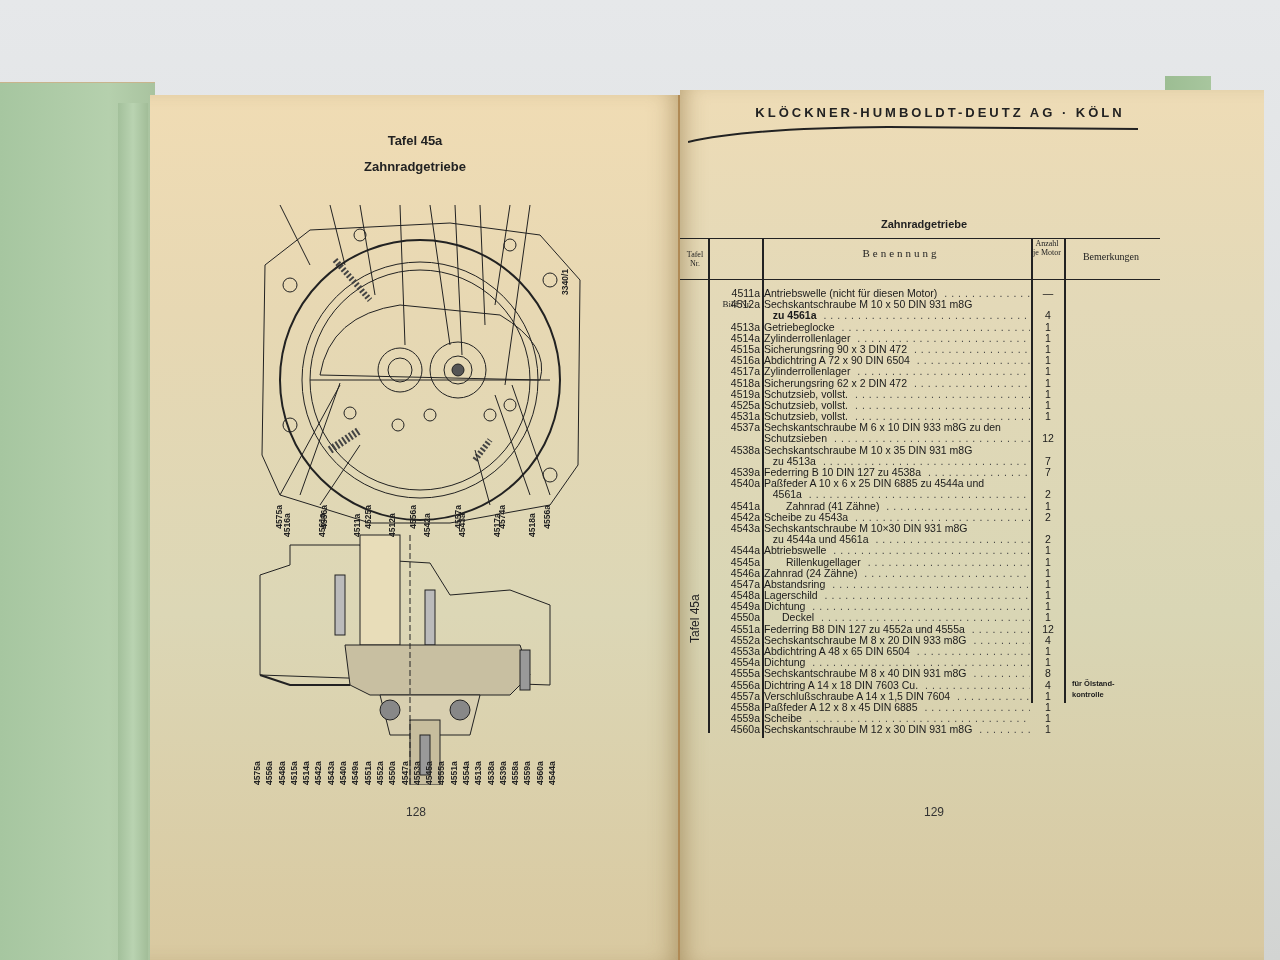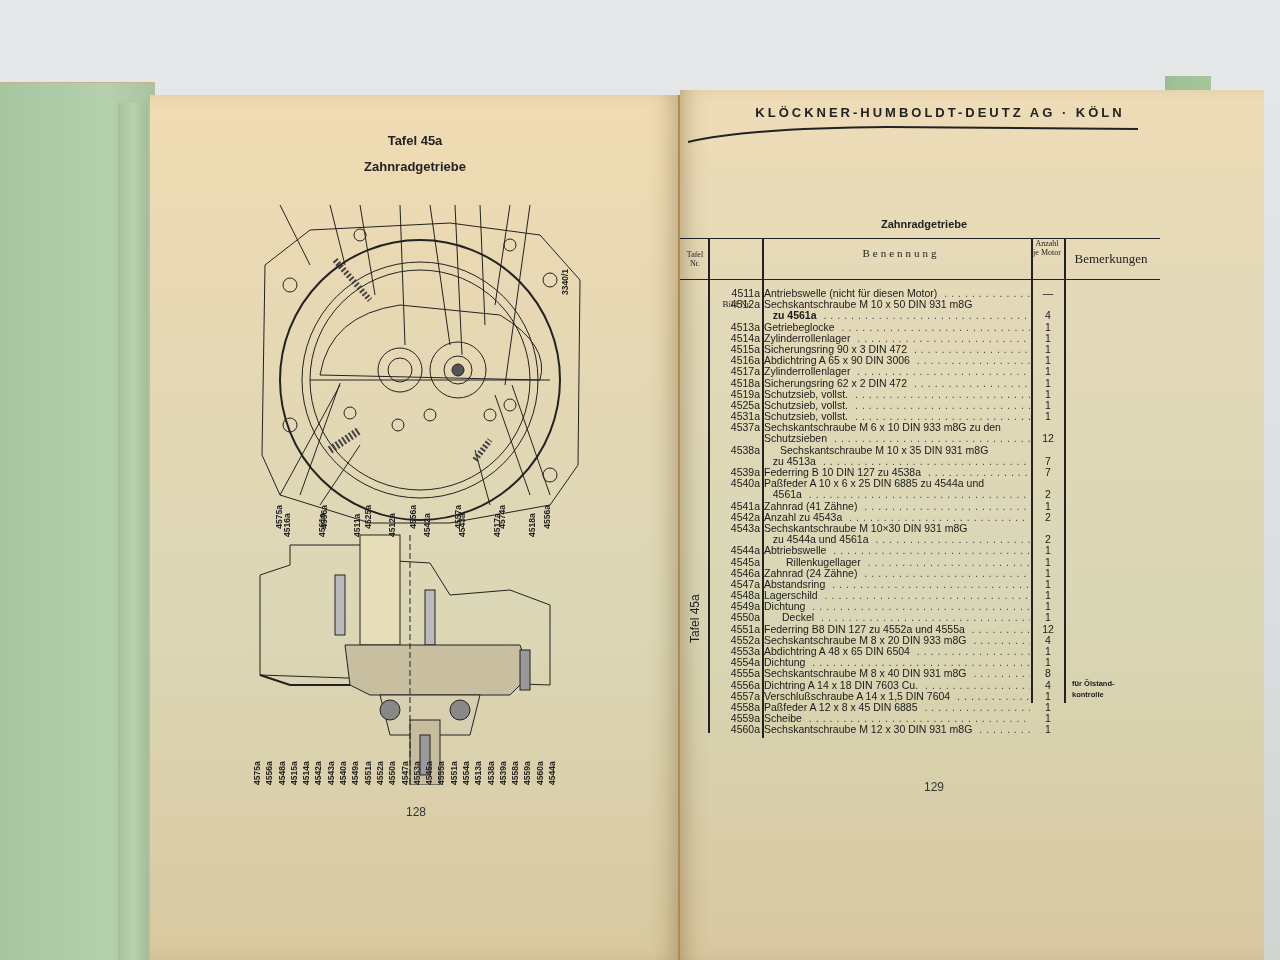--- a/index.html
+++ b/index.html
@@ -20,21 +20,21 @@
   .header-company{position:absolute;left:50px;top:15px;width:420px;text-align:center;font-family:"Liberation Sans",sans-serif;font-weight:bold;font-size:13px;letter-spacing:3px;color:#222;}
   .header-rule{position:absolute;left:8px;top:34px;width:450px;height:20px;}
   .sect-title{position:absolute;left:0;width:488px;top:128px;text-align:center;font-family:"Liberation Sans",sans-serif;font-weight:bold;font-size:11px;color:#222;}
   .table{position:absolute;left:0;top:148px;width:480px;}
   .thead{position:absolute;left:0;top:0;width:480px;height:40px;border-top:1.5px solid #222;border-bottom:1.5px solid #222;}
   .th{position:absolute;font-family:Liberation Serif, serif;font-size:8px;text-align:center;color:#222;}
   .th-tafel{left:2px;top:11px;width:26px;}
   .th-bild{left:32px;top:12px;width:50px;font-size:9px;margin-top:48px;}
   .th-ben{left:86px;top:8px;width:270px;letter-spacing:3px;font-size:11px;}
   .th-anz{left:352px;top:0px;width:30px;line-height:9px;}
-  .th-bem{left:384px;top:12px;width:94px;font-size:13px;}
+  .th-bem{left:384px;top:12px;width:94px;font-size:10px;}
   .vline{position:absolute;width:1.5px;background:#222;}
   .rows{position:absolute;left:0;top:50px;width:480px;}
   .row{position:relative;height:11.2px;font-family:"Liberation Sans",sans-serif;font-size:10.5px;line-height:11.2px;white-space:nowrap;color:#1a1a1a;}
   .c-bild{position:absolute;left:36px;width:44px;text-align:right;}
   .c-ben{position:absolute;left:84px;width:266px;overflow:hidden;}
   .c-ben .dots{color:#444;letter-spacing:4px;}
   .c-anz{position:absolute;left:352px;width:32px;text-align:center;}
   .c-bem{position:absolute;left:392px;width:90px;font-size:7.5px;line-height:8px;font-weight:bold;}
   .tafel-vert{position:absolute;left:8px;top:405px;transform:rotate(-90deg);transform-origin:left top;font-family:"Liberation Sans",sans-serif;font-size:12px;color:#222;}
   .lbl{font-family:"Liberation Sans",sans-serif;font-size:8.5px;font-weight:bold;fill:#222;}
@@ -238,21 +238,21 @@
           <span class="c-bem"></span>
         </div>
         <div class="row">
           <span class="c-bild">4515a</span>
           <span class="c-ben"><span style="white-space: pre;">Sicherungsring 90 x 3 DIN 472</span><span class="dots"> ............................................................</span></span>
           <span class="c-anz">1</span>
           <span class="c-bem"></span>
         </div>
         <div class="row">
           <span class="c-bild">4516a</span>
-          <span class="c-ben"><span style="white-space: pre;">Abdichtring A 65 x 90 DIN 3006</span><span class="dots"> ............................................................</span></span>
+          <span class="c-ben"><span style="white-space: pre;">Abdichtring A 72 x 90 DIN 6504</span><span class="dots"> ............................................................</span></span>
           <span class="c-anz">1</span>
           <span class="c-bem"></span>
         </div>
         <div class="row">
           <span class="c-bild">4517a</span>
           <span class="c-ben"><span style="white-space: pre;">Zylinderrollenlager</span><span class="dots"> ............................................................</span></span>
           <span class="c-anz">1</span>
           <span class="c-bem"></span>
         </div>
         <div class="row">
@@ -286,21 +286,21 @@
           <span class="c-bem"></span>
         </div>
         <div class="row">
           <span class="c-bild"></span>
           <span class="c-ben"><span style="white-space: pre;">Schutzsieben</span><span class="dots"> ............................................................</span></span>
           <span class="c-anz">12</span>
           <span class="c-bem"></span>
         </div>
         <div class="row">
           <span class="c-bild">4538a</span>
-          <span class="c-ben"><span style="white-space: pre; padding-left: 16px;">Sechskantschraube M 10 x 35 DIN 931 m8G</span></span>
+          <span class="c-ben"><span style="white-space: pre;">Sechskantschraube M 10 x 35 DIN 931 m8G</span></span>
           <span class="c-anz"></span>
           <span class="c-bem"></span>
         </div>
         <div class="row">
           <span class="c-bild"></span>
           <span class="c-ben"><span style="white-space: pre;">   zu 4513a</span><span class="dots"> ............................................................</span></span>
           <span class="c-anz">7</span>
           <span class="c-bem"></span>
         </div>
         <div class="row">
@@ -316,27 +316,27 @@
           <span class="c-bem"></span>
         </div>
         <div class="row">
           <span class="c-bild"></span>
           <span class="c-ben"><span style="white-space: pre;">   4561a</span><span class="dots"> ............................................................</span></span>
           <span class="c-anz">2</span>
           <span class="c-bem"></span>
         </div>
         <div class="row">
           <span class="c-bild">4541a</span>
-          <span class="c-ben"><span style="white-space: pre;">Zahnrad (41 Zähne)</span><span class="dots"> ............................................................</span></span>
+          <span class="c-ben"><span style="white-space: pre; margin-left: 22px;">Zahnrad (41 Zähne)</span><span class="dots"> ............................................................</span></span>
           <span class="c-anz">1</span>
           <span class="c-bem"></span>
         </div>
         <div class="row">
           <span class="c-bild">4542a</span>
-          <span class="c-ben"><span style="white-space: pre;">Anzahl zu 4543a</span><span class="dots"> ............................................................</span></span>
+          <span class="c-ben"><span style="white-space: pre;">Scheibe zu 4543a</span><span class="dots"> ............................................................</span></span>
           <span class="c-anz">2</span>
           <span class="c-bem"></span>
         </div>
         <div class="row">
           <span class="c-bild">4543a</span>
           <span class="c-ben"><span style="white-space: pre;">Sechskantschraube M 10×30 DIN 931 m8G</span></span>
           <span class="c-anz"></span>
           <span class="c-bem"></span>
         </div>
         <div class="row">
@@ -443,14 +443,14 @@
         </div>
         <div class="row">
           <span class="c-bild">4560a</span>
           <span class="c-ben"><span style="white-space: pre;">Sechskantschraube M 12 x 30 DIN 931 m8G</span><span class="dots"> ............................................................</span></span>
           <span class="c-anz">1</span>
           <span class="c-bem"></span>
         </div>
       </div>
   </div>
 
-  <div class="pnum" style="left:244px;top:690px;">129</div>
+  <div class="pnum" style="left:244px;top:715px;">129</div>
 </div>
 
 </body></html>

